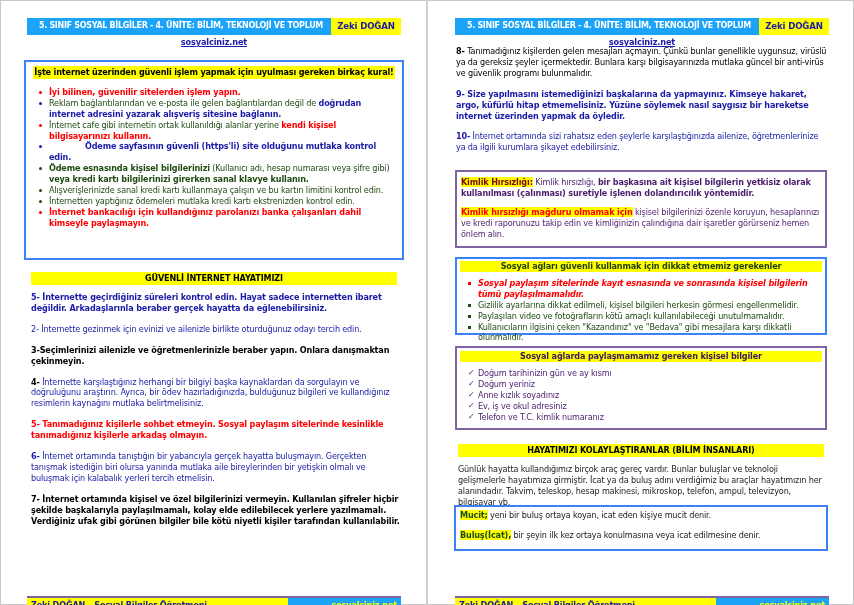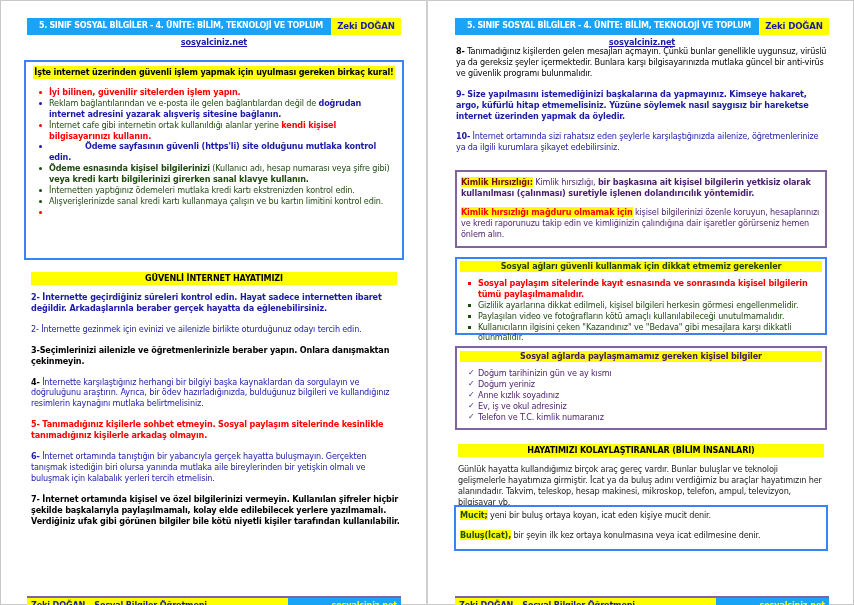--- a/index.html
+++ b/index.html
@@ -56,30 +56,30 @@
   <div class="site-link">sosyalciniz.net</div>
 
   <div class="box" style="left:24px; top:60px; width:380px; height:200px; padding:4px 5px;">
     <div class="yband dark" style="padding:1px 0; margin:0 2px 8px 2px;">İşte internet üzerinden güvenli işlem yapmak için uyulması gereken birkaç kural!</div>
     <ul class="bul" id="rules-list">
         <li><span class="dot" style="background: rgb(255, 0, 0);"></span><span style="font-weight: bold; color: rgb(255, 0, 0);">İyi bilinen, güvenilir sitelerden işlem yapın.</span></li>
         <li><span class="dot" style="background: rgb(27, 27, 168);"></span><span style="color: rgb(31, 74, 16);">Reklam bağlantılarından ve e-posta ile gelen bağlantılardan değil de </span><span style="font-weight: bold; color: rgb(27, 27, 168);">doğrudan internet adresini yazarak alışveriş sitesine bağlanın.</span></li>
         <li><span class="dot" style="background: rgb(255, 0, 0);"></span><span style="color: rgb(31, 74, 16);">İnternet cafe gibi internetin ortak kullanıldığı alanlar yerine </span><span style="font-weight: bold; color: rgb(255, 0, 0);">kendi kişisel bilgisayarınızı kullanın.</span></li>
         <li><span class="dot" style="background: rgb(27, 27, 168);"></span><span style="font-weight: bold; color: rgb(27, 27, 168); padding-left: 36px;">Ödeme sayfasının güvenli (https'li) site olduğunu mutlaka kontrol edin.</span></li>
         <li><span class="dot" style="background: rgb(31, 74, 16);"></span><span style="font-weight: bold; color: rgb(31, 74, 16);">Ödeme esnasında kişisel bilgilerinizi</span><span style="color: rgb(31, 74, 16);"> (Kullanıcı adı, hesap numarası veya şifre gibi) </span><span style="font-weight: bold; color: rgb(31, 74, 16);">veya kredi kartı bilgilerinizi girerken sanal klavye kullanın.</span></li>
+        <li><span class="dot" style="background: rgb(31, 74, 16);"></span><span style="color: rgb(31, 74, 16);">Alışverişlerinizde sanal kredi kartı kullanmaya çalışın ve bu kartın limitini kontrol edin.</span></li>
         <li><span class="dot" style="background: rgb(31, 74, 16);"></span><span style="color: rgb(31, 74, 16);">İnternetten yaptığınız ödemeleri mutlaka kredi kartı ekstrenizden kontrol edin.</span></li>
-        <li><span class="dot" style="background: rgb(31, 74, 16);"></span><span style="color: rgb(31, 74, 16);">Alışverişlerinizde sanal kredi kartı kullanmaya çalışın ve bu kartın limitini kontrol edin.</span></li>
-        <li><span class="dot" style="background: rgb(255, 0, 0);"></span></li>
+        <li><span class="dot" style="background: rgb(255, 0, 0);"></span><span style="font-weight: bold; color: rgb(255, 0, 0);">İnternet bankacılığı için kullandığınız parolanızı banka çalışanları dahil kimseyle paylaşmayın.</span></li>
       </ul>
   </div>
 
   <div class="yband dark" style="position:absolute; left:31px; top:272px; width:366px; padding:1px 0;">GÜVENLİ İNTERNET HAYATIMIZI</div>
 
   <div id="left-paras" style="position:absolute; left:31px; top:292px; width:372px;">
-      <p style="margin-bottom: 10px;"><span style="font-weight: bold; color: rgb(27, 27, 168);">2- İnternette geçirdiğiniz süreleri kontrol edin. Hayat sadece internetten ibaret değildir. Arkadaşlarınla beraber gerçek hayatta da eğlenebilirsiniz.</span></p>
+      <p style="margin-bottom: 10px;"><span style="font-weight: bold; color: rgb(27, 27, 168);">5- İnternette geçirdiğiniz süreleri kontrol edin. Hayat sadece internetten ibaret değildir. Arkadaşlarınla beraber gerçek hayatta da eğlenebilirsiniz.</span></p>
       <p style="margin-bottom: 10px;"><span style="color: rgb(27, 27, 168);">2- İnternette gezinmek için evinizi ve ailenizle birlikte oturduğunuz odayı tercih edin.</span></p>
       <p style="margin-bottom: 10px;"><span style="font-weight: bold; color: rgb(0, 0, 0);">3-Seçimlerinizi ailenizle ve öğretmenlerinizle beraber yapın. Onlara danışmaktan çekinmeyin.</span></p>
       <p style="margin-bottom: 10px;"><span style="font-weight: bold; color: rgb(0, 0, 0);">4-</span><span style="color: rgb(27, 27, 168);"> İnternette karşılaştığınız herhangi bir bilgiyi başka kaynaklardan da sorgulayın ve doğruluğunu araştırın. Ayrıca, bir ödev hazırladığınızda, bulduğunuz bilgileri ve kullandığınız resimlerin kaynağını mutlaka belirtmelisiniz.</span></p>
       <p style="margin-bottom: 10px;"><span style="font-weight: bold; color: rgb(255, 0, 0);">5- Tanımadığınız kişilerle sohbet etmeyin. Sosyal paylaşım sitelerinde kesinlikle tanımadığınız kişilerle arkadaş olmayın.</span></p>
       <p style="margin-bottom: 10px;"><span style="font-weight: bold; color: rgb(27, 27, 168);">6-</span><span style="color: rgb(27, 27, 168);"> İnternet ortamında tanıştığın bir yabancıyla gerçek hayatta buluşmayın. Gerçekten tanışmak istediğin biri olursa yanında mutlaka aile bireylerinden bir yetişkin olmalı ve buluşmak için kalabalık yerleri tercih etmelisin.</span></p>
       <p style="margin-bottom: 10px;"><span style="font-weight: bold; color: rgb(0, 0, 0);">7- İnternet ortamında kişisel ve özel bilgilerinizi vermeyin. Kullanılan şifreler hiçbir şekilde başkalarıyla paylaşılmamalı, kolay elde edilebilecek yerlere yazılmamalı. Verdiğiniz ufak gibi görünen bilgiler bile kötü niyetli kişiler tarafından kullanılabilir.</span></p>
     </div>
 
   <div class="footer">
     <div class="name">Zeki DOĞAN – Sosyal Bilgiler Öğretmeni</div>
@@ -101,21 +101,21 @@
     </div>
 
   <div class="box purple" style="left:27px; top:170px; width:372px; height:78px; padding:5px 4px; color:#4b1d6e;">
     <p id="id-p1" style="margin-bottom:8px;"><span style="font-weight: bold; background: rgb(255, 255, 0); color: rgb(122, 10, 10);">Kimlik Hırsızlığı:</span><span style="color: inherit;"> Kimlik hırsızlığı, </span><span style="font-weight: bold; color: inherit;">bir başkasına ait kişisel bilgilerin yetkisiz olarak kullanılması (çalınması) suretiyle işlenen dolandırıcılık yöntemidir.</span></p>
     <p id="id-p2"><span style="font-weight: bold; background: rgb(255, 255, 0); color: rgb(255, 0, 0);">Kimlik hırsızlığı mağduru olmamak için</span><span style="color: inherit;"> kişisel bilgilerinizi özenle koruyun, hesaplarınızı ve kredi raporunuzu takip edin ve kimliğinizin çalındığına dair işaretler görürseniz hemen önlem alın.</span></p>
   </div>
 
   <div class="box" style="left:27px; top:257px; width:372px; height:78px; padding:2px 3px;">
     <div class="yband" style="padding:0; margin-bottom:1px;">Sosyal ağları güvenli kullanmak için dikkat etmemiz gerekenler</div>
     <ul class="bul sq" id="social-list">
-        <li><span class="dot" style="background: rgb(255, 0, 0);"></span><span style="color: rgb(255, 0, 0); font-weight: bold;">Sosyal paylaşım sitelerinde kayıt esnasında ve sonrasında kişisel bilgilerin tümü paylaşılmamalıdır.</span></li>
+        <li><span class="dot" style="background: rgb(255, 0, 0);"></span><span style="color: rgb(255, 0, 0); font-weight: bold; font-style: italic;">Sosyal paylaşım sitelerinde kayıt esnasında ve sonrasında kişisel bilgilerin tümü paylaşılmamalıdır.</span></li>
         <li><span class="dot" style="background: rgb(31, 74, 16);"></span><span style="color: rgb(31, 74, 16);">Gizlilik ayarlarına dikkat edilmeli, kişisel bilgileri herkesin görmesi engellenmelidir.</span></li>
         <li><span class="dot" style="background: rgb(31, 74, 16);"></span><span style="color: rgb(31, 74, 16);">Paylaşılan video ve fotoğrafların kötü amaçlı kullanılabileceği unutulmamalıdır.</span></li>
         <li><span class="dot" style="background: rgb(31, 74, 16);"></span><span style="color: rgb(31, 74, 16);">Kullanıcıların ilgisini çeken "Kazandınız" ve "Bedava" gibi mesajlara karşı dikkatli olunmalıdır.</span></li>
       </ul>
   </div>
 
   <div class="box purple" style="left:27px; top:346px; width:372px; height:84px; padding:3px 3px; color:#4b1d6e;">
     <div class="yband" style="color:#3b1a5e; padding:0; margin-bottom:1px;">Sosyal ağlarda paylaşmamamız gereken kişisel bilgiler</div>
     <ul class="bul check" id="personal-list">
         <li><span class="tick">✓</span><span>Doğum tarihinizin gün ve ay kısmı</span></li>

